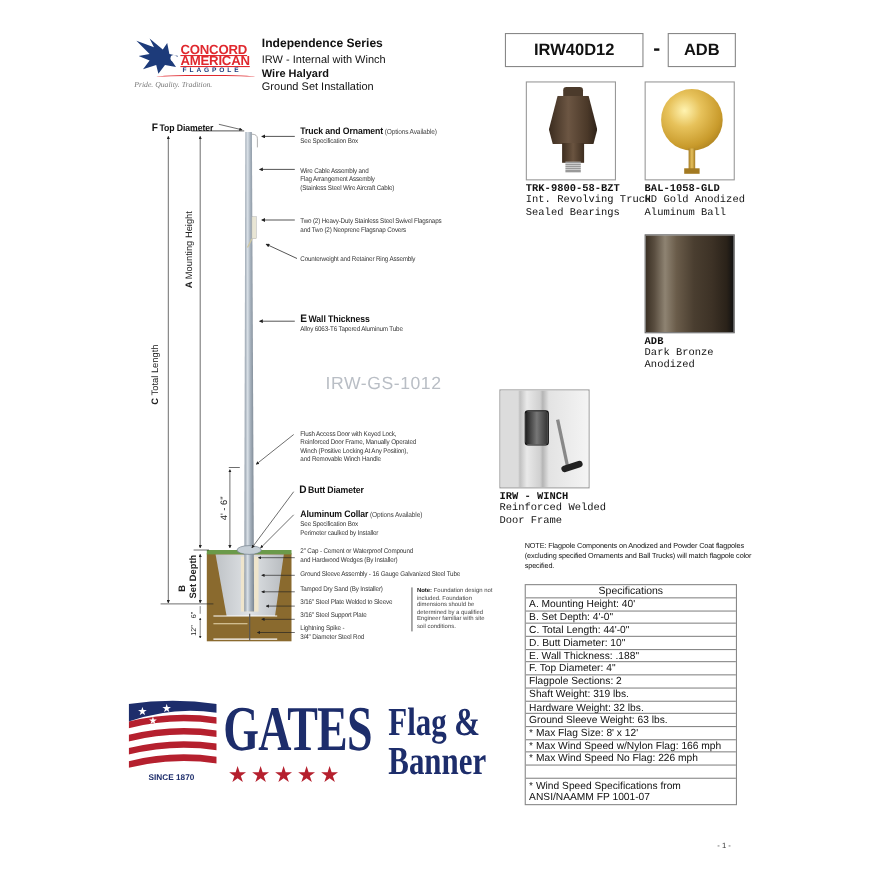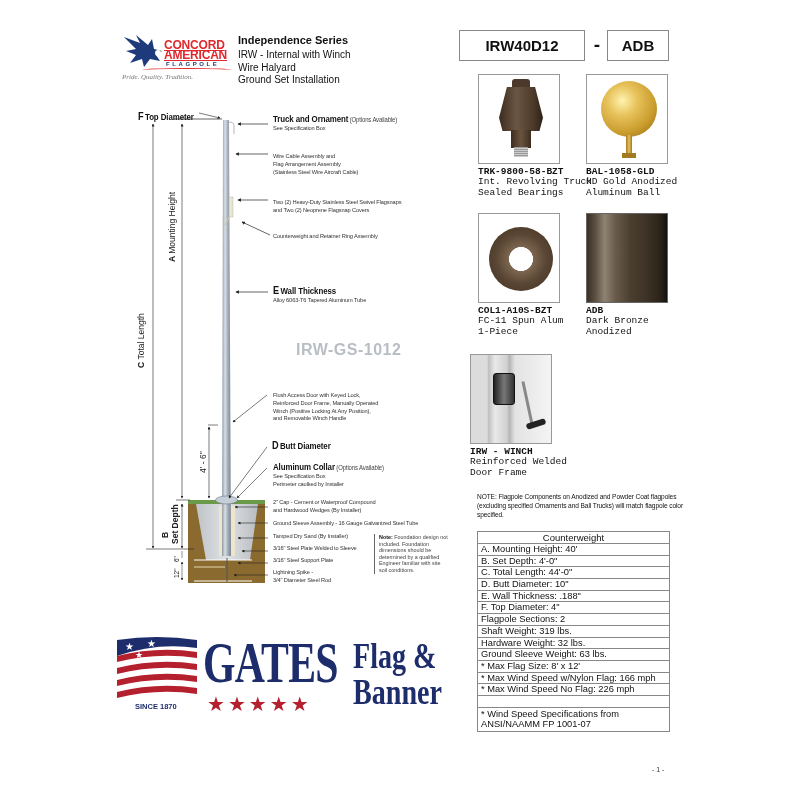--- a/index.html
+++ b/index.html
@@ -15,40 +15,40 @@
   }
   .brand-logo .line1 { top: 7px; }
   .brand-logo .line2 { top: 17px; }
   .brand-logo .line3 { position: absolute; left: 44px; top: 28px; font-size: 6px; font-weight: bold; color: #1d3b7a; letter-spacing: 2.6px; }
   .brand-logo .swoosh { position: absolute; left: 20px; top: 35px; width: 90px; height: 4px; border-top: 1.5px solid #e0282e; border-radius: 50%; }
   .brand-logo .tagline { position: absolute; left: 0; top: 40px; font-family: "Liberation Serif", serif; font-style: italic; font-size: 7px; color: #777; white-space: nowrap; }
 
   .series-title { position: absolute; left: 238px; top: 34px; font-size: 11px; font-weight: bold; }
   .series-line { position: absolute; left: 238px; font-size: 10px; }
   .series-line.l1 { top: 49px; }
-  .series-line.l2 { top: 62px; }
+  .series-line.l2 { top: 62px; font-weight: bold; }
   .series-line.l3 { top: 74px; }
 
   
   .part-box { position: absolute; top: 30px; height: 31px; border: 1px solid #888; font-weight: bold; font-size: 15px; display: flex; align-items: center; justify-content: center; }
   .part-box.model { left: 459px; width: 126px; }
   .part-box.finish { left: 607px; width: 62px; }
   .part-dash { position: absolute; left: 590px; top: 34px; font-size: 19px; font-weight: bold; width: 14px; text-align: center; }
 
   
   .card { position: absolute; width: 110px; font-family: Liberation Mono, monospace; }
   .card .thumb { width: 82px; height: 90px; border: 1px solid #999; background: #fff; position: relative; overflow: hidden; }
   .card .code { font-weight: bold; font-size: 9.5px; margin-top: 2px; line-height: 11px; white-space: nowrap; }
   .card .desc { font-size: 9.5px; line-height: 10.5px; white-space: nowrap; }
 
   .card.truck { left: 478px; top: 74px; }
   .card.ball { left: 586px; top: 74px; }
   .card.collar { left: 478px; top: 213px; }
   .card.swatch { left: 586px; top: 213px; }
-  .card.winch { left: 470px; top: 354px; }
+  .card.winch { left: 454px; top: 354px; }
 
   .thumb .truck-body { position: absolute; left: 20px; top: 12px; width: 44px; height: 44px; background: linear-gradient(90deg,#3b2c1f,#6c5643 40%,#4a3828 80%,#2d2118); clip-path: polygon(18% 0,82% 0,100% 70%,92% 100%,8% 100%,0 70%); }
   .thumb .truck-cap { position: absolute; left: 33px; top: 4px; width: 18px; height: 10px; background: #4b3a2b; border-radius: 3px 3px 0 0; }
   .thumb .truck-neck { position: absolute; left: 32px; top: 55px; width: 20px; height: 18px; background: linear-gradient(90deg,#3d2d1f,#6a5440,#3d2d1f); }
   .thumb .truck-thread { position: absolute; left: 35px; top: 72px; width: 14px; height: 10px; background: repeating-linear-gradient(0deg,#ccc 0 1px,#999 1px 2px); }
 
   .thumb .ball-sphere { position: absolute; left: 14px; top: 6px; width: 56px; height: 56px; border-radius: 50%; background: radial-gradient(circle at 38% 35%, #fff3b0 0%, #e7c25b 30%, #c99b2c 65%, #8a6412 100%); }
   .thumb .ball-stem { position: absolute; left: 39px; top: 60px; width: 6px; height: 20px; background: linear-gradient(90deg,#a37a22,#e6c05c,#a37a22); }
   .thumb .ball-nut { position: absolute; left: 35px; top: 78px; width: 14px; height: 5px; background: #a37a22; }
 
@@ -72,21 +72,21 @@
   .specs .foot { font-size: 9.3px; line-height: 10.5px; padding: 1px 3px 1px 3px; }
 
   
   .diagram { position: absolute; left: 130px; top: 100px; width: 345px; height: 490px; }
   .diagram svg { position: absolute; left: 0; top: 0; }
   .callout { position: absolute; font-family: "Liberation Sans", sans-serif; font-size: 6.2px; line-height: 7.8px; color: #333; white-space: nowrap; letter-spacing: -0.15px; transform: scaleX(0.92); transform-origin: left top; }
   .callout b { font-size: 8.6px; color: #111; letter-spacing: -0.1px; }
   .callout .big { font-size: 10px; font-weight: bold; }
   .callout .opt { font-size: 6.5px; color: #444; font-weight: normal; }
   .vlabel { position: absolute; font-weight: bold; font-size: 8.5px; color: #222; white-space: nowrap; transform: rotate(-90deg); transform-origin: left top; transform-box: fill-box; }
-  .watermark { position: absolute; left: 296px - 130px; font-size: 16px; font-weight: bold; color: #b9bec5; letter-spacing: 0.5px; }
+  .watermark { position: absolute; left: 296px - 130px; font-size: 16px; font-weight: normal; color: #b9bec5; letter-spacing: 0.5px; }
   .fnote { position: absolute; left: 244px; top: 434px; width: 74px; border-left: 1.5px solid #666; padding-left: 4px; font-size: 5.4px; line-height: 6.6px; color: #444; }
   .fnote b { color: #111; }
 
   
   .gates { position: absolute; left: 117px; top: 636px; width: 335px; height: 78px; }
   .gates .flag { position: absolute; left: 0; top: 0; width: 80px; height: 75px; overflow: hidden; }
   .gates .since { position: absolute; left: 18px; top: 66px; font-size: 7.5px; font-weight: bold; color: #1d2d6b; white-space: nowrap; }
   .gates .word { position: absolute; left: 86px; top: -2px; font-family: "Liberation Serif", serif; font-weight: bold; color: #1d2d6b; font-size: 58px; line-height: 58px; letter-spacing: -1px; transform: scaleX(0.72); transform-origin: left top; }
   .gates .stars { position: absolute; left: 90px; top: 56px; color: #b5202e; font-size: 20px; letter-spacing: 3px; white-space: nowrap; }
   .gates .flag-word { position: absolute; left: 236px; top: 2px; font-family: "Liberation Serif", serif; font-weight: bold; color: #1d2d6b; font-size: 36px; line-height: 36px; transform: scaleX(0.78); transform-origin: left top; white-space: nowrap; }
@@ -136,28 +136,20 @@
     <div class="thumb">
       <div class="ball-sphere"></div>
         <div class="ball-stem"></div>
         <div class="ball-nut"></div>
     </div>
     <div class="code">BAL-1058-GLD</div>
     <div class="desc">HD Gold Anodized</div>
     <div class="desc">Aluminum Ball</div>
   </div>
 
-  <div class="card collar">
-    <div class="thumb">
-      <div class="collar-ring"></div>
-    </div>
-    <div class="code">COL1-A10S-BZT</div>
-    <div class="desc">FC-11 Spun Alum</div>
-    <div class="desc">1-Piece</div>
-  </div>
 
   <div class="card swatch">
     <div class="thumb"></div>
     <div class="code">ADB</div>
     <div class="desc">Dark Bronze</div>
     <div class="desc">Anodized</div>
   </div>
 
   <div class="card winch">
     <div class="thumb">
@@ -167,21 +159,21 @@
         <div class="winch-handle"></div>
     </div>
     <div class="code">IRW - WINCH</div>
     <div class="desc">Reinforced Welded</div>
     <div class="desc">Door Frame</div>
   </div>
 
   <div class="note">NOTE:  Flagpole Components on Anodized and Powder Coat flagpoles (excluding specified Ornaments and Ball Trucks) will match flagpole color specified.</div>
 
   <div class="specs">
-    <div class="head">Counterweight</div>
+    <div class="head">Specifications</div>
     <div class="row">A. Mounting Height:  40'</div>
     <div class="row">B. Set Depth:  4'-0"</div>
     <div class="row">C. Total Length:  44'-0"</div>
     <div class="row">D. Butt Diameter:  10"</div>
     <div class="row">E. Wall Thickness:  .188"</div>
     <div class="row">F. Top Diameter:  4"</div>
     <div class="row">Flagpole Sections:  2</div>
     <div class="row">Shaft Weight:  319 lbs.</div>
     <div class="row">Hardware Weight:  32 lbs.</div>
     <div class="row">Ground Sleeve Weight:  63 lbs.</div>

